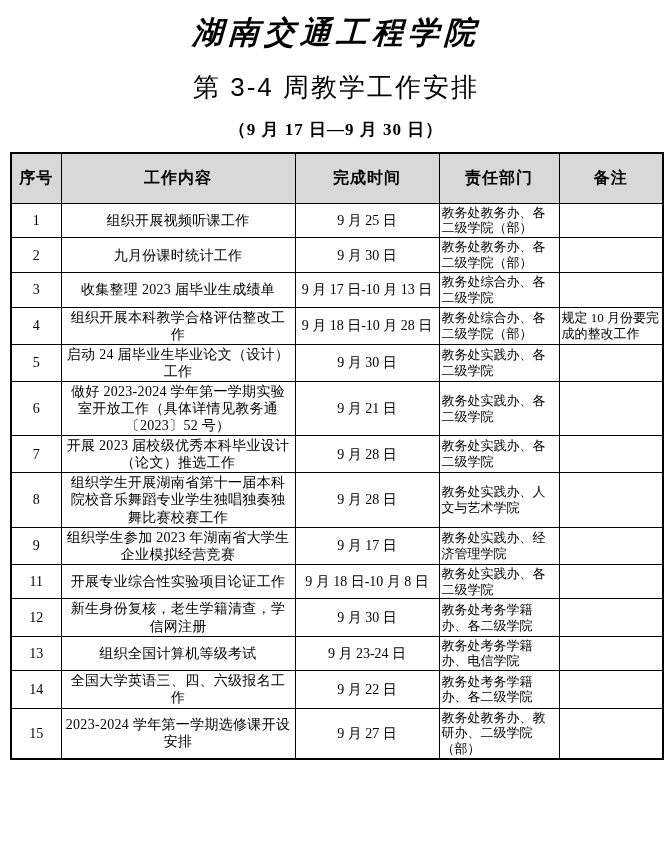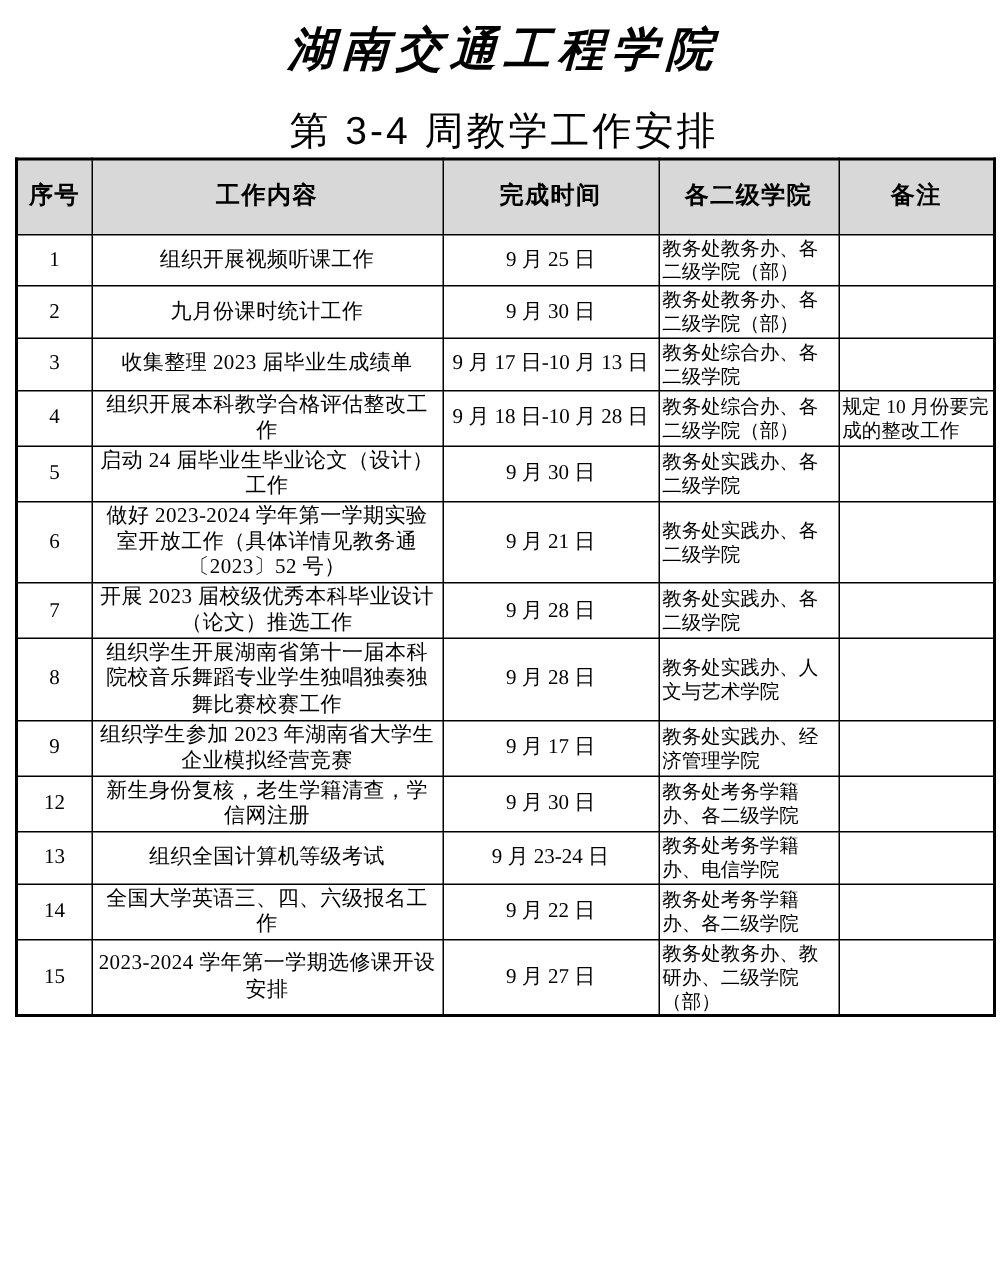--- a/index.html
+++ b/index.html
@@ -87,35 +87,36 @@
     font-size: 13px;
     padding: 1px 2px;
   }
 </style>
 </head>
 <body>
 
 <div class="page">
   <div class="school-name">湖南交通工程学院</div>
   <div class="main-title">第 3-4 周教学工作安排</div>
+  <div class="date-range">（9 月 17 日—9 月 30 日）</div>
 
   <table class="schedule">
     <colgroup>
       <col style="width:50px">
       <col style="width:234px">
       <col style="width:144px">
       <col style="width:120px">
       <col style="width:104px">
     </colgroup>
     <thead>
       <tr>
         <th>序号</th>
         <th>工作内容</th>
         <th>完成时间</th>
-        <th>各二级学院</th>
+        <th>责任部门</th>
         <th>备注</th>
       </tr>
     </thead>
     <tbody>
       <tr>
         <td class="col-no">1</td>
         <td class="col-content">组织开展视频听课工作</td>
         <td class="col-time">9 月 25 日</td>
         <td class="col-dept">教务处教务办、各二级学院（部）</td>
         <td class="col-remark"></td>
@@ -170,20 +171,27 @@
         <td class="col-remark"></td>
       </tr>
       <tr>
         <td class="col-no">9</td>
         <td class="col-content">组织学生参加 2023 年湖南省大学生企业模拟经营竞赛</td>
         <td class="col-time">9 月 17 日</td>
         <td class="col-dept">教务处实践办、经济管理学院</td>
         <td class="col-remark"></td>
       </tr>
       <tr>
+        <td class="col-no">11</td>
+        <td class="col-content">开展专业综合性实验项目论证工作</td>
+        <td class="col-time">9 月 18 日-10 月 8 日</td>
+        <td class="col-dept">教务处实践办、各二级学院</td>
+        <td class="col-remark"></td>
+      </tr>
+      <tr>
         <td class="col-no">12</td>
         <td class="col-content">新生身份复核，老生学籍清查，学信网注册</td>
         <td class="col-time">9 月 30 日</td>
         <td class="col-dept">教务处考务学籍办、各二级学院</td>
         <td class="col-remark"></td>
       </tr>
       <tr>
         <td class="col-no">13</td>
         <td class="col-content">组织全国计算机等级考试</td>
         <td class="col-time">9 月 23-24 日</td>

